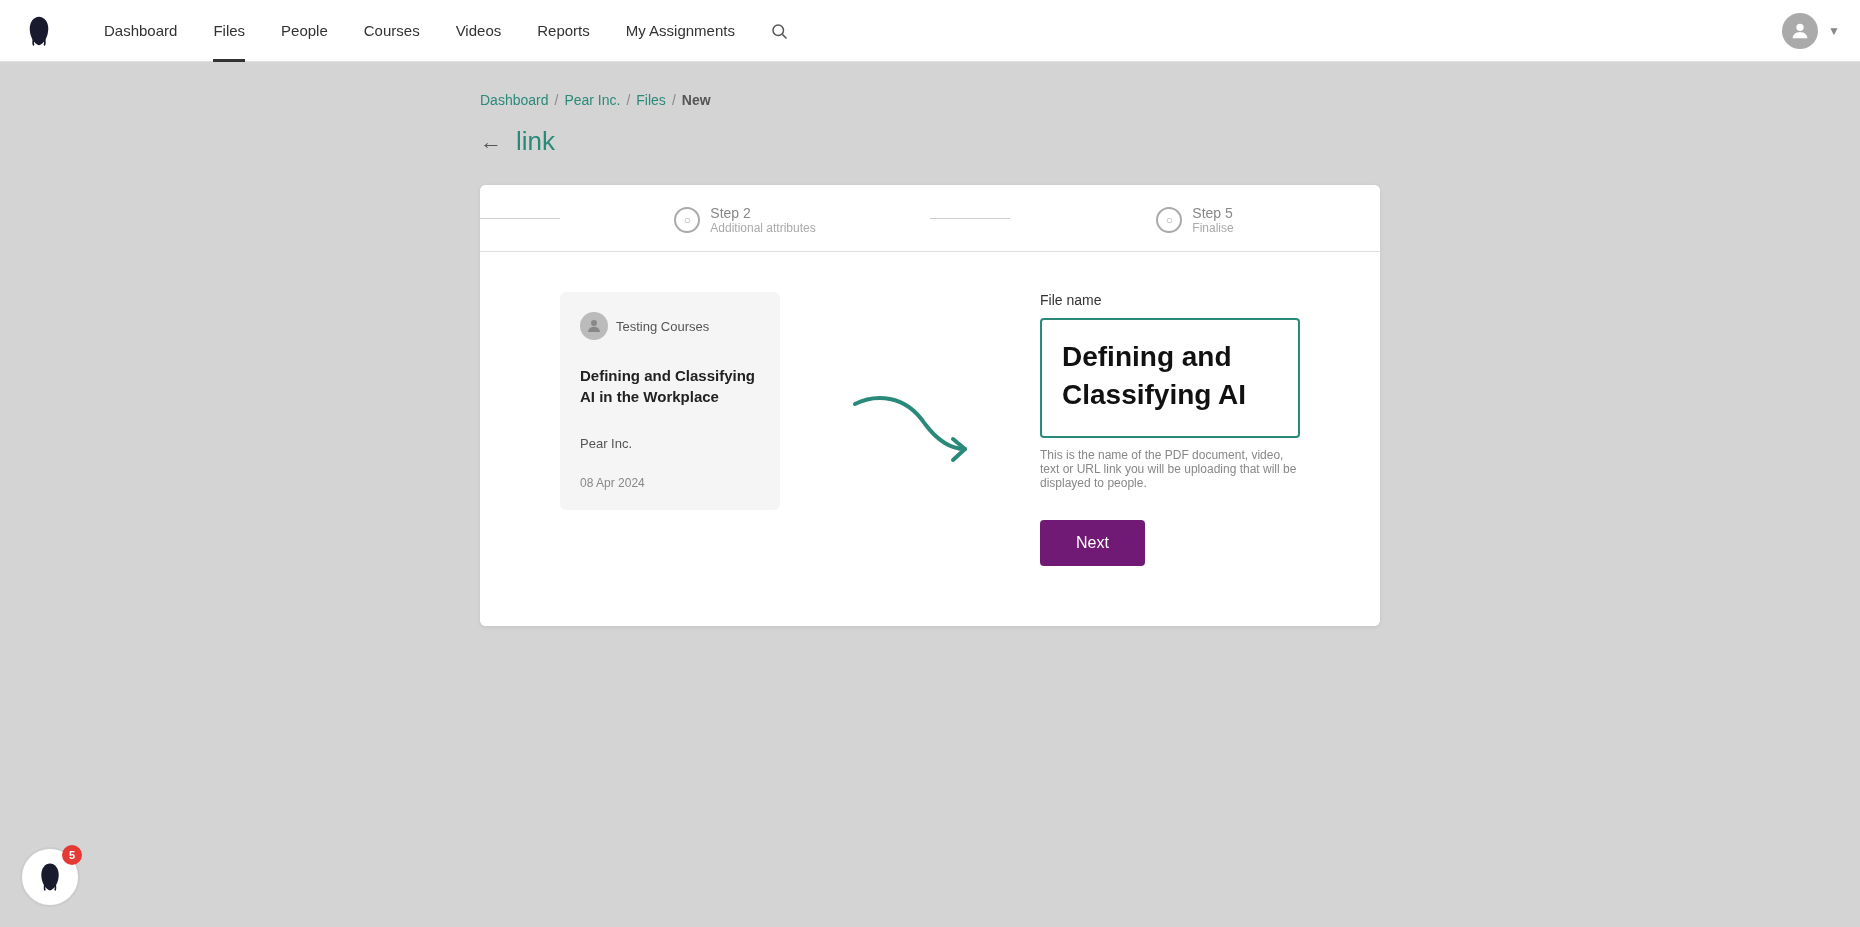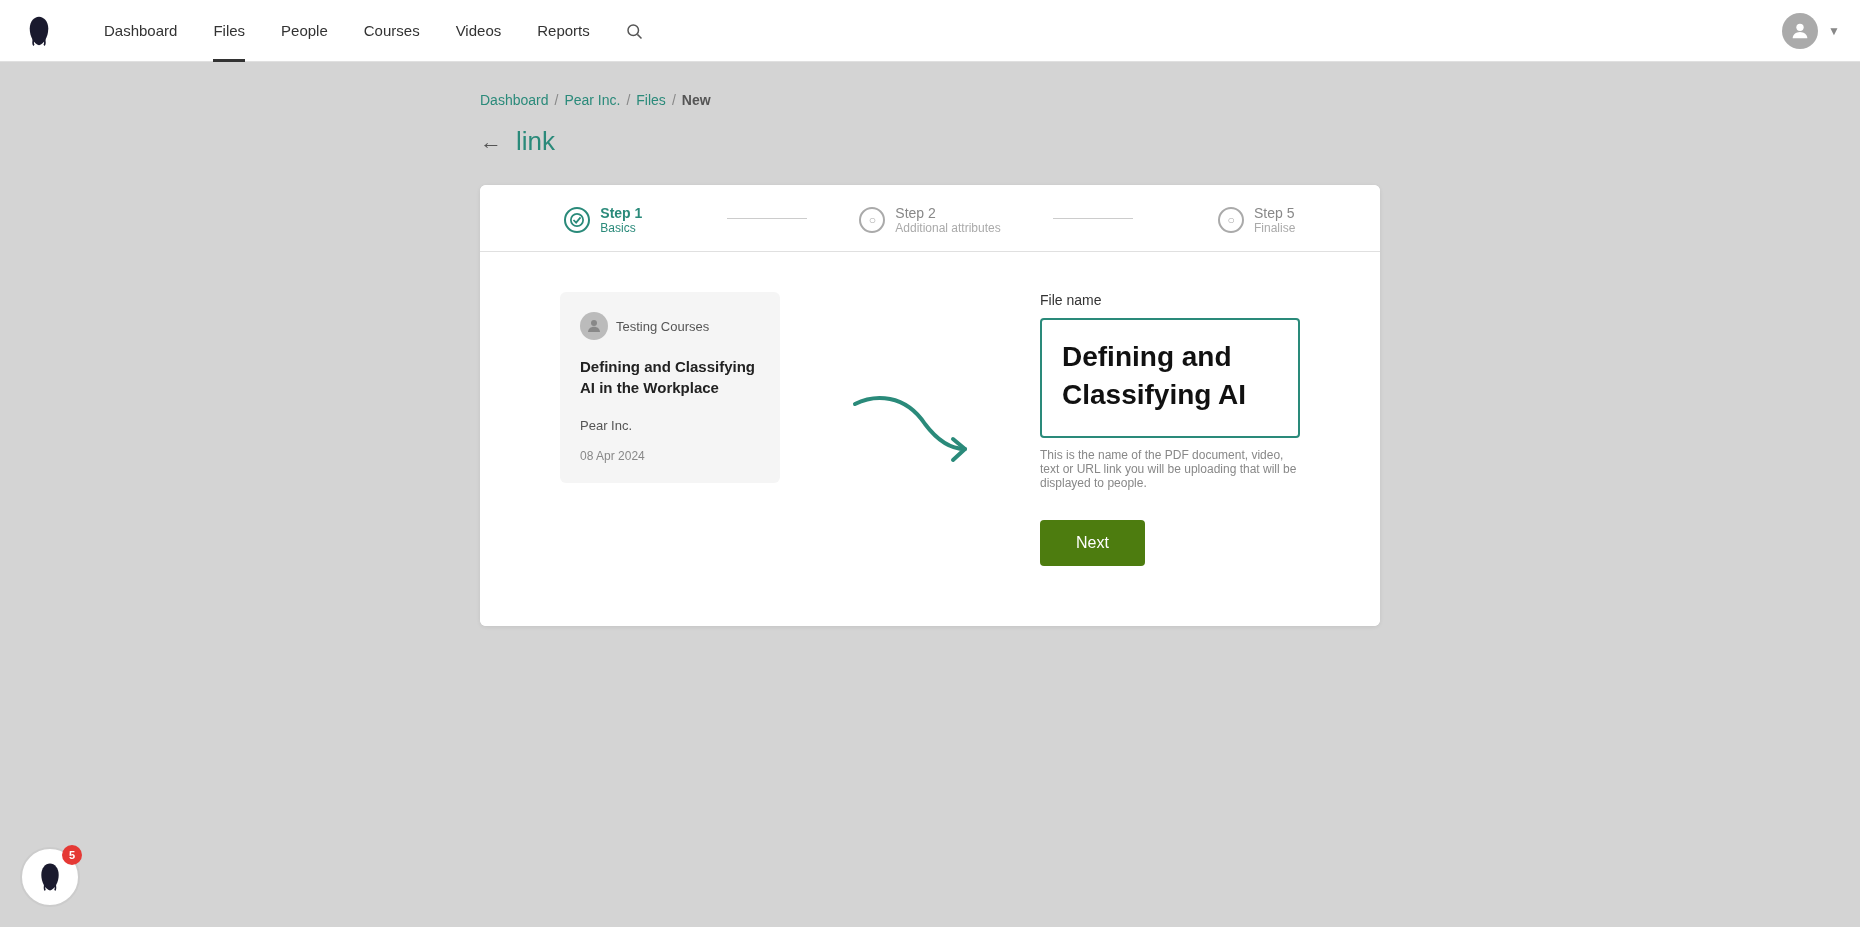--- a/index.html
+++ b/index.html
@@ -105,21 +105,21 @@
       display: flex; gap: 60px;
       position: relative;
     }
 
     
     .left-panel {
       width: 220px; flex-shrink: 0;
     }
     .file-preview-card {
       background: #f5f5f5; border-radius: 6px; padding: 20px;
-      display: flex; flex-direction: column; gap: 16px;
+      display: flex; flex-direction: column; gap: 25px;
     }
     .file-preview-user {
       display: flex; align-items: center; gap: 8px;
       font-size: 13px; color: #555;
     }
     .user-avatar-sm {
       width: 28px; height: 28px; border-radius: 50%; background: #bbb;
       display: flex; align-items: center; justify-content: center;
     }
     .file-preview-title {
@@ -145,21 +145,21 @@
     }
     .file-name-input {
       font-size: 28px; font-weight: 600; color: #111; line-height: 1.35;
       width: 100%; border: none; outline: none; resize: none;
       font-family: inherit; background: transparent;
     }
     .field-hint {
       font-size: 12px; color: #888; margin-bottom: 30px;
     }
     .next-btn {
-      background: #4d7c0f; color: #fff; border: none;
+      background: #701a75; color: #fff; border: none;
       padding: 14px 36px; font-size: 16px; border-radius: 4px;
       cursor: pointer; font-family: inherit;
     }
 
     
     .bottom-widget {
       position: fixed; bottom: 20px; left: 20px;
       width: 60px; height: 60px; border-radius: 50%;
       background: #fff; border: 2px solid #ccc;
       display: flex; align-items: center; justify-content: center;
@@ -188,20 +188,21 @@
       <path d="M22 26 Q24 34 22 36" stroke="#1a1a2e" stroke-width="2" fill="none"></path>
     </svg>
   </div>
   <div class="nav-links">
     <a class="nav-link">Dashboard</a>
     <a class="nav-link active">Files</a>
     <a class="nav-link">People</a>
     <a class="nav-link">Courses</a>
     <a class="nav-link">Videos</a>
     <a class="nav-link">Reports</a>
+    <a class="nav-link">My Assignments</a>
     <div class="nav-search">
       <svg width="18" height="18" viewBox="0 0 24 24" fill="none" stroke="#555" stroke-width="2">
         <circle cx="11" cy="11" r="7"></circle>
           <line x1="16.5" y1="16.5" x2="22" y2="22"></line>
       </svg>
     </div>
   </div>
   <div class="navbar-right">
     <div class="avatar-btn">
       <svg width="22" height="22" viewBox="0 0 24 24" fill="#fff">
@@ -228,34 +229,20 @@
 
     <div class="exit-row">
       <span class="back-arrow">←</span>
       <span class="exit-label">link</span>
     </div>
 
     <div style="background:#fff; border-radius:6px; overflow:hidden; box-shadow:0 1px 4px rgba(0,0,0,0.08);">
 
       <div class="stepper">
 
-        <div class="step">
-          <div class="step-header">
-            <div class="step-circle done">
-              <svg width="14" height="14" viewBox="0 0 16 16" fill="none">
-                <circle cx="8" cy="8" r="7" stroke="#2a8a7a" stroke-width="2"></circle>
-                <polyline points="4,8 7,11 12,5" stroke="#2a8a7a" stroke-width="2" fill="none"></polyline>
-              </svg>
-            </div>
-            <div class="step-text">
-              <span class="step-label">Step 1</span>
-              <span class="step-sublabel">Basics</span>
-            </div>
-          </div>
-        </div>
 
         <div class="step-line"></div>
 
         <div class="step">
           <div class="step-header">
             <div class="step-circle">○</div>
             <div class="step-text">
               <span class="step-label inactive">Step 2</span>
               <span class="step-sublabel inactive">Additional attributes</span>
             </div>

